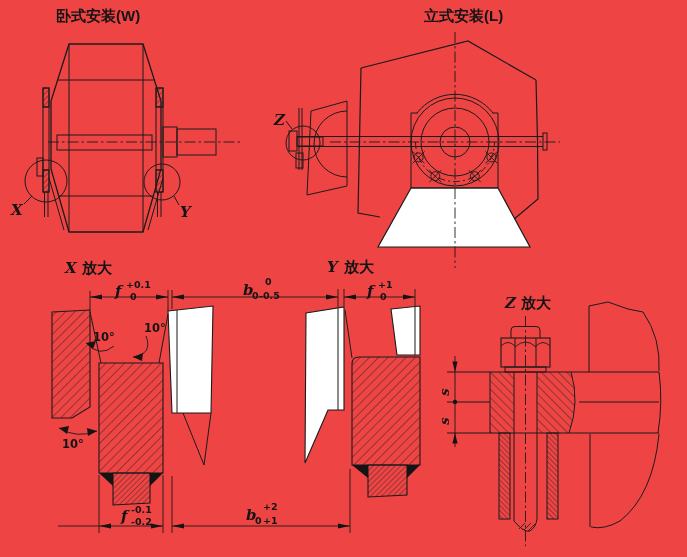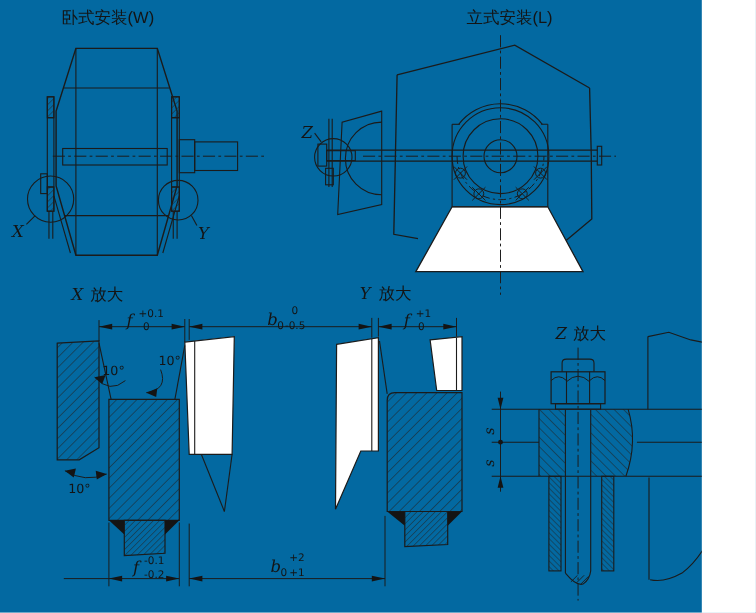--- a/index.html
+++ b/index.html
@@ -1,17 +1,17 @@
 <!DOCTYPE html>
 <html><head>
 <meta charset="utf-8">
 <style>
   html,body{margin:0;padding:0;background:#ffffff;}
-  .wrap{width:638px;height:557px;background:#0369a1;position:relative;overflow:hidden;
-        font-family:"Liberation Sans","DejaVu Sans",sans-serif;}
+  .wrap{width:687px;height:557px;background:#ef4444;position:relative;overflow:hidden;
+        font-family:"Liberation Sans","DejaVu Sans",sans-serif;font-weight:bold;}
   svg{display:block;}
   text{stroke:none;fill:#141414;}
   .cjk{font-family:"Liberation Sans","DejaVu Sans",sans-serif;font-size:15px;}
   .it{font-family:"DejaVu Serif","Liberation Serif",serif;font-style:italic;font-size:15px;}
   .it13{font-family:"DejaVu Serif","Liberation Serif",serif;font-style:italic;font-size:13px;}
   .tol{font-family:"DejaVu Sans","Liberation Sans",sans-serif;font-size:9.5px;}
   .ang{font-family:"DejaVu Sans","Liberation Sans",sans-serif;font-size:11.5px;}
 </style>
 </head>
 <body>

